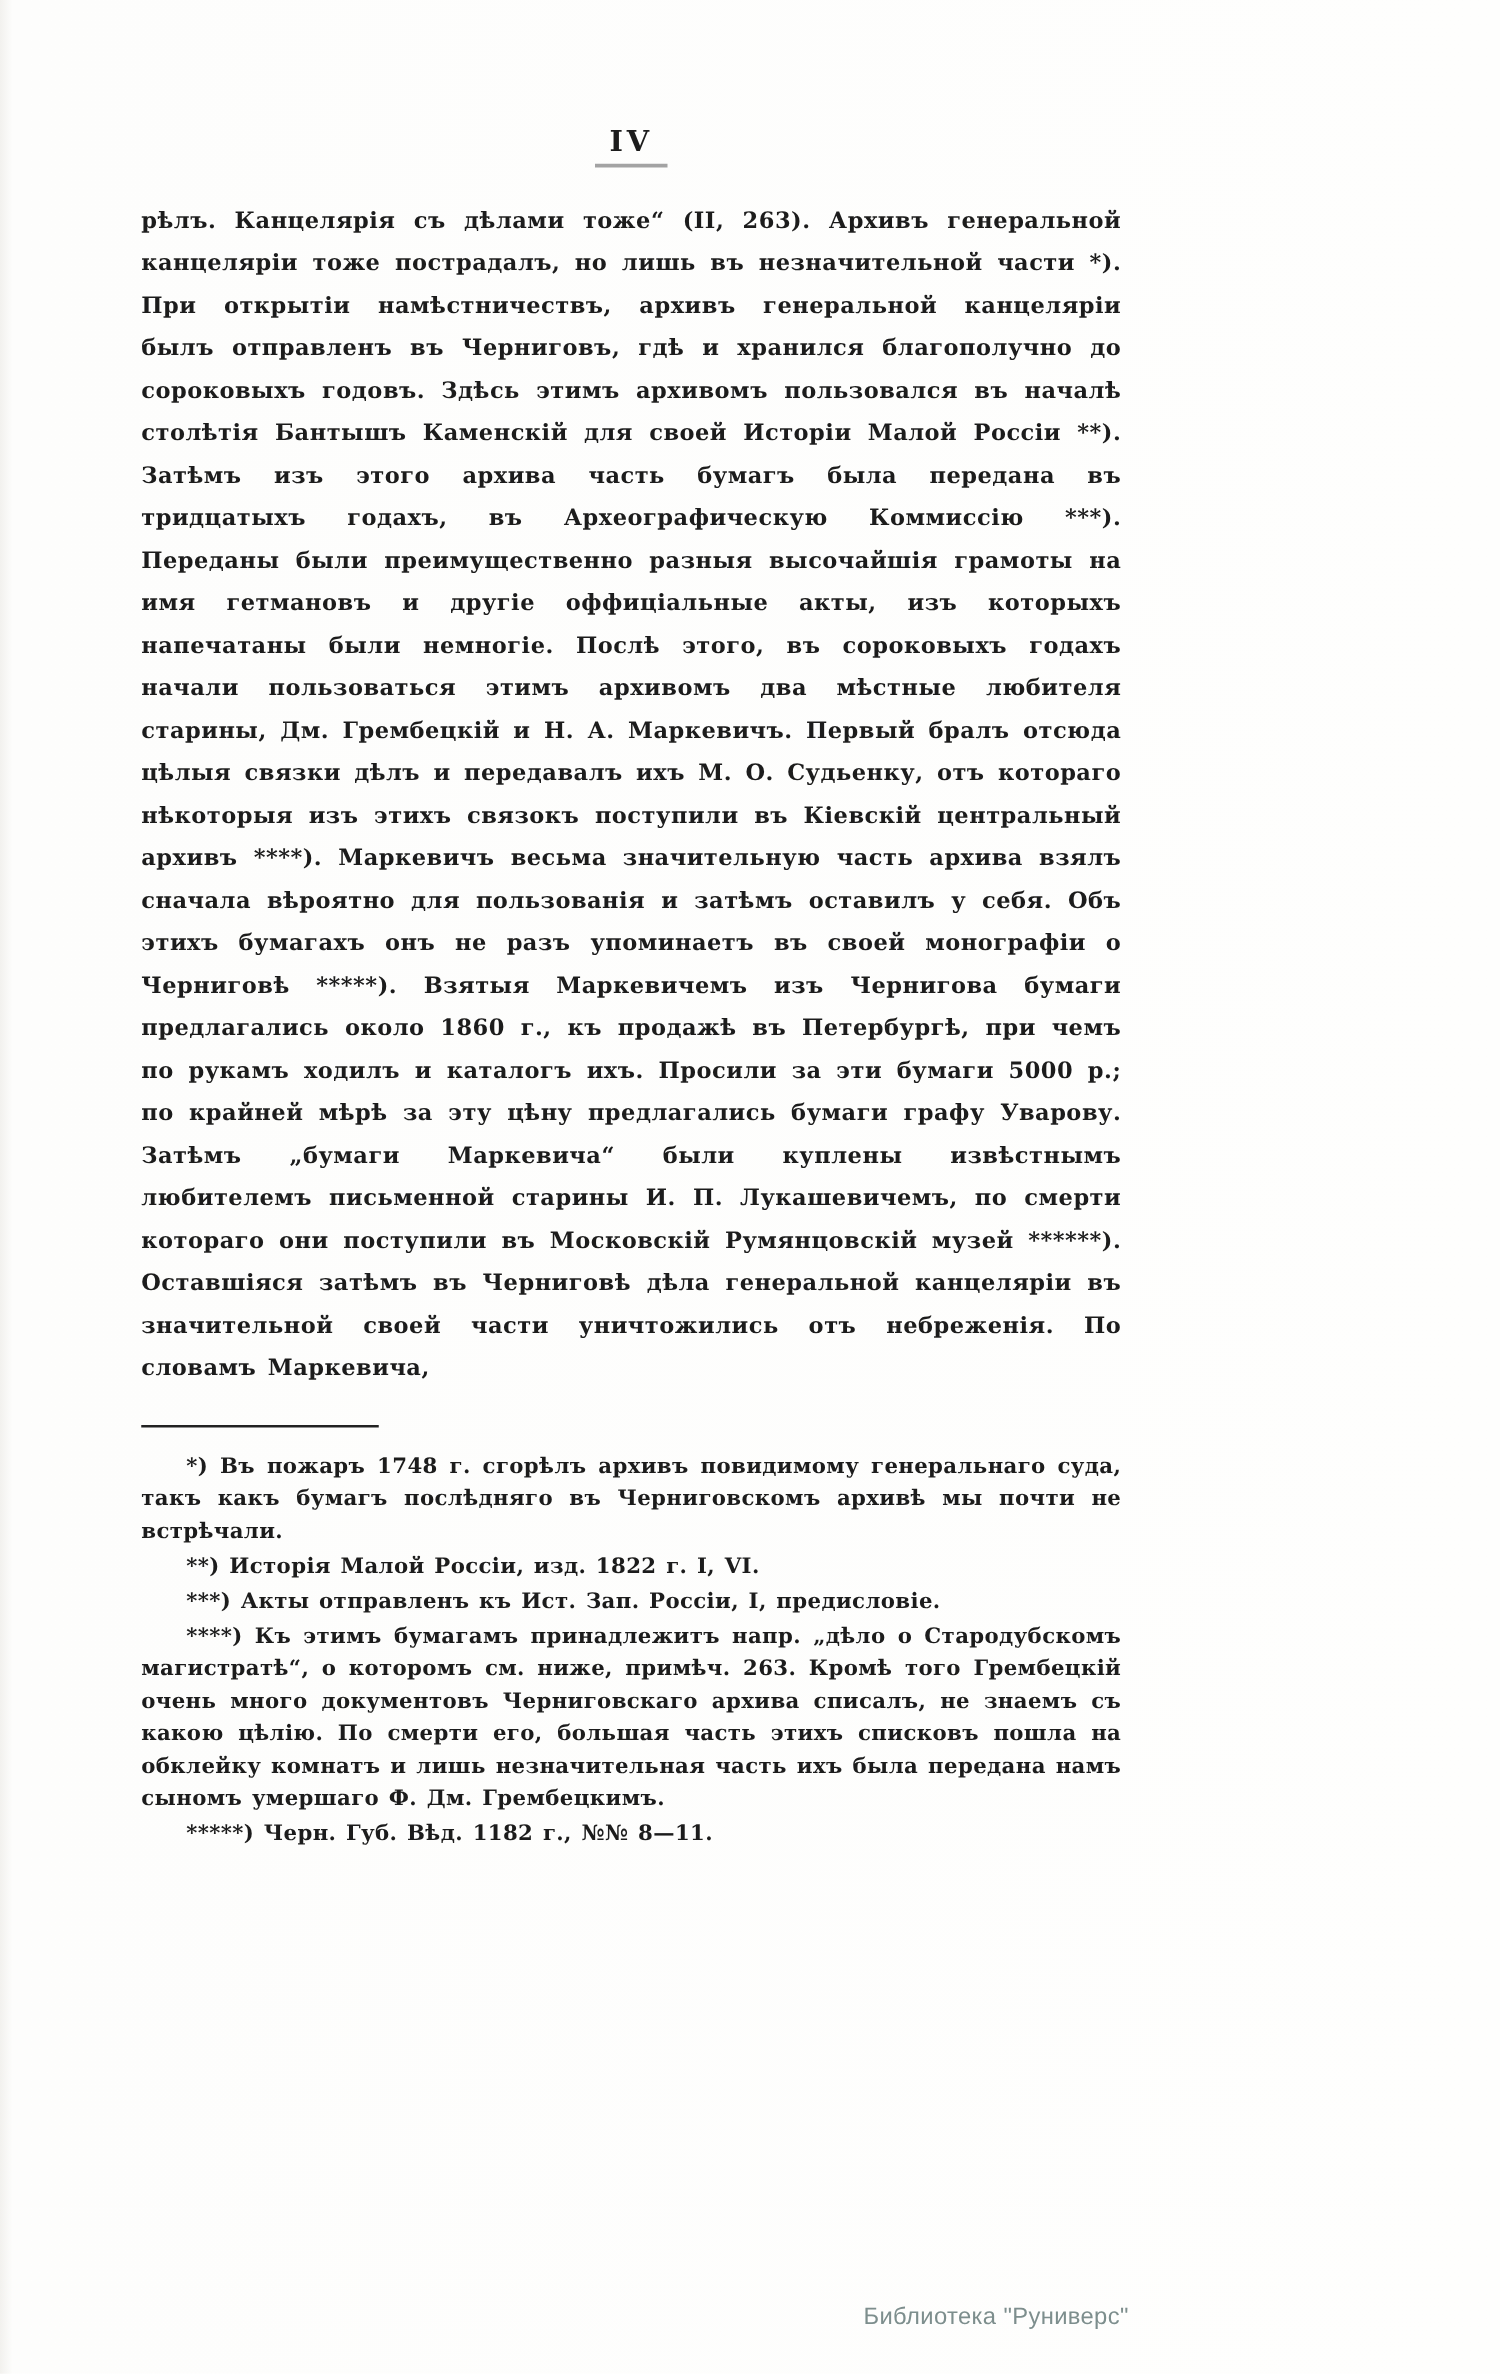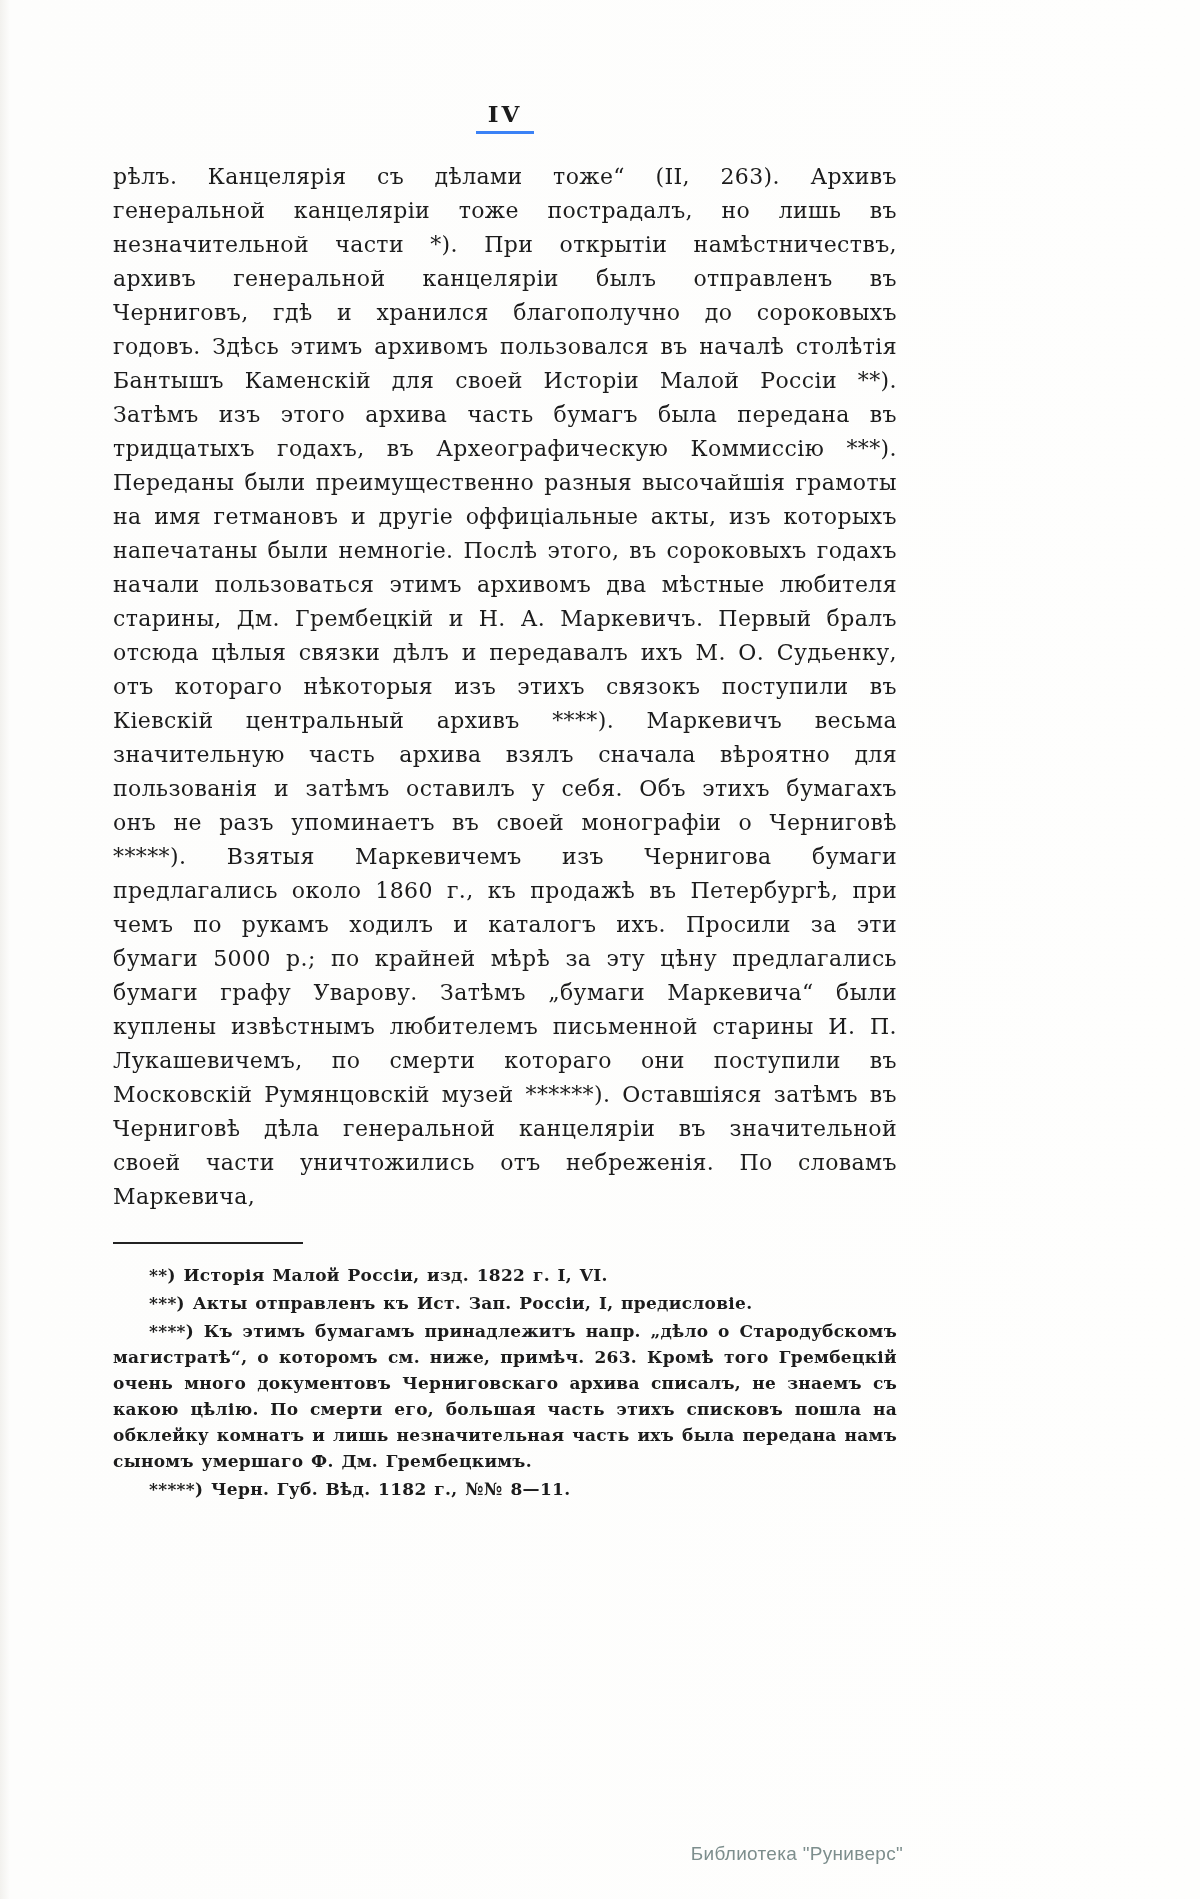--- a/index.html
+++ b/index.html
@@ -24,27 +24,27 @@
   }
   .page-number-row {
     text-align: center;
     margin-bottom: 26px;
   }
   .page-number {
     display: inline-block;
     font-size: 23px;
     font-weight: bold;
     letter-spacing: 3px;
-    border-bottom: 3px solid #3b82f6;
+    border-bottom: 3px solid #a3a3a3;
     padding: 0 12px 4px 12px;
   }
   .body-text {
-    font-size: 22px;
+    font-size: 18px;
     line-height: 34px;
-    font-weight: normal;
+    font-weight: bold;
     text-align: justify;
     letter-spacing: 0.4px;
     word-spacing: 2.5px;
   }
   .footnote-rule {
     width: 190px;
     border: none;
     border-top: 2px solid #222222;
     margin: 28px 0 18px 0;
   }
@@ -77,20 +77,21 @@
 
   <div class="page-number-row">
     <span class="page-number">IV</span>
   </div>
 
   <div class="body-text">рѣлъ. Канцелярія съ дѣлами тоже“ (II, 263). Архивъ генеральной канцеляріи тоже пострадалъ, но лишь въ незначительной части *). При открытіи намѣстничествъ, архивъ генеральной канцеляріи былъ отправленъ въ Черниговъ, гдѣ и хранился благополучно до сороковыхъ годовъ. Здѣсь этимъ архивомъ пользовался въ началѣ столѣтія Бантышъ Каменскій для своей Исторіи Малой Россіи **). Затѣмъ изъ этого архива часть бумагъ была передана въ тридцатыхъ годахъ, въ Археографическую Коммиссію ***). Переданы были преимущественно разныя высочайшія грамоты на имя гетмановъ и другіе оффиціальные акты, изъ которыхъ напечатаны были немногіе. Послѣ этого, въ сороковыхъ годахъ начали пользоваться этимъ архивомъ два мѣстные любителя старины, Дм. Грембецкій и Н. А. Маркевичъ. Первый бралъ отсюда цѣлыя связки дѣлъ и передавалъ ихъ М. О. Судьенку, отъ котораго нѣкоторыя изъ этихъ связокъ поступили въ Кіевскій центральный архивъ ****). Маркевичъ весьма значительную часть архива взялъ сначала вѣроятно для пользованія и затѣмъ оставилъ у себя. Объ этихъ бумагахъ онъ не разъ упоминаетъ въ своей монографіи о Черниговѣ *****). Взятыя Маркевичемъ изъ Чернигова бумаги предлагались около 1860 г., къ продажѣ въ Петербургѣ, при чемъ по рукамъ ходилъ и каталогъ ихъ. Просили за эти бумаги 5000 р.; по крайней мѣрѣ за эту цѣну предлагались бумаги графу Уварову. Затѣмъ „бумаги Маркевича“ были куплены извѣстнымъ любителемъ письменной старины И. П. Лукашевичемъ, по смерти котораго они поступили въ Московскій Румянцовскій музей ******). Оставшіяся затѣмъ въ Черниговѣ дѣла генеральной канцеляріи въ значительной своей части уничтожились отъ небреженія. По словамъ Маркевича,</div>
 
   <hr class="footnote-rule">
 
   <div class="footnotes">
+    <p class="footnote">*) Въ пожаръ 1748 г. сгорѣлъ архивъ повидимому генеральнаго суда, такъ какъ бумагъ послѣдняго въ Черниговскомъ архивѣ мы почти не встрѣчали.</p>
     <p class="footnote">**) Исторія Малой Россіи, изд. 1822 г. I, VI.</p>
     <p class="footnote">***) Акты отправленъ къ Ист. Зап. Россіи, I, предисловіе.</p>
     <p class="footnote">****) Къ этимъ бумагамъ принадлежитъ напр. „дѣло о Стародубскомъ магистратѣ“, о которомъ см. ниже, примѣч. 263. Кромѣ того Грембецкій очень много документовъ Черниговскаго архива списалъ, не знаемъ съ какою цѣлію. По смерти его, большая часть этихъ списковъ пошла на обклейку комнатъ и лишь незначительная часть ихъ была передана намъ сыномъ умершаго Ф. Дм. Грембецкимъ.</p>
     <p class="footnote">*****) Черн. Губ. Вѣд. 1182 г., №№ 8—11.</p>
   </div>
 
 </div>
 
 <div class="watermark">Библиотека "Руниверс"</div>
 

